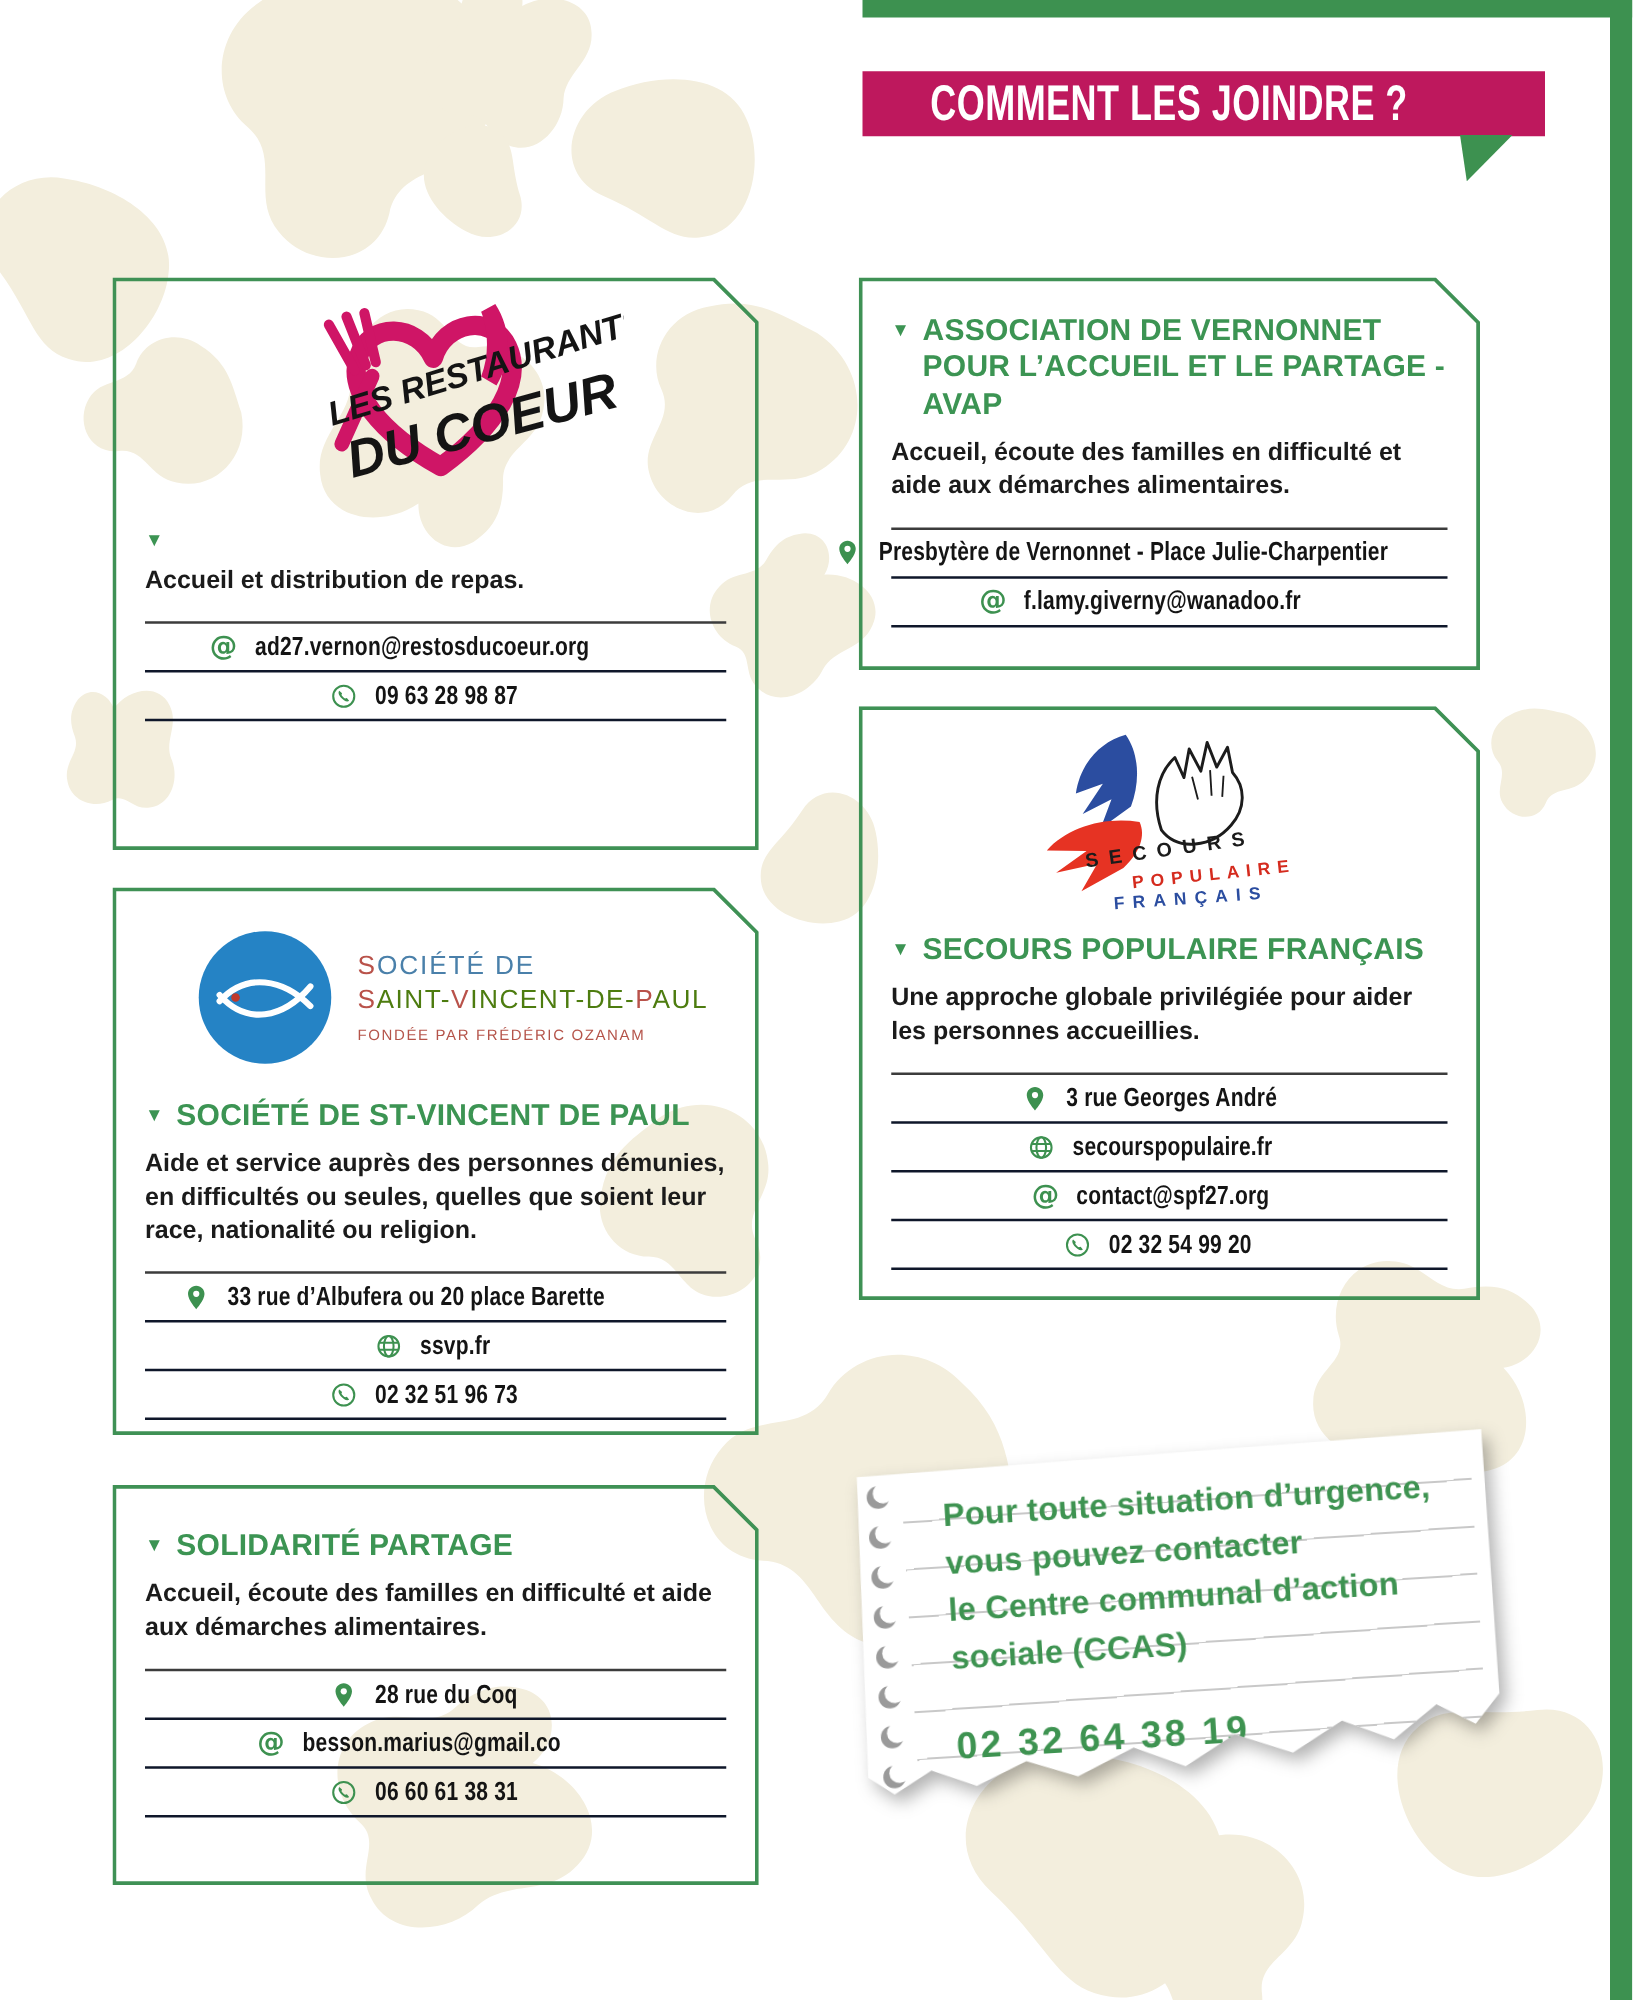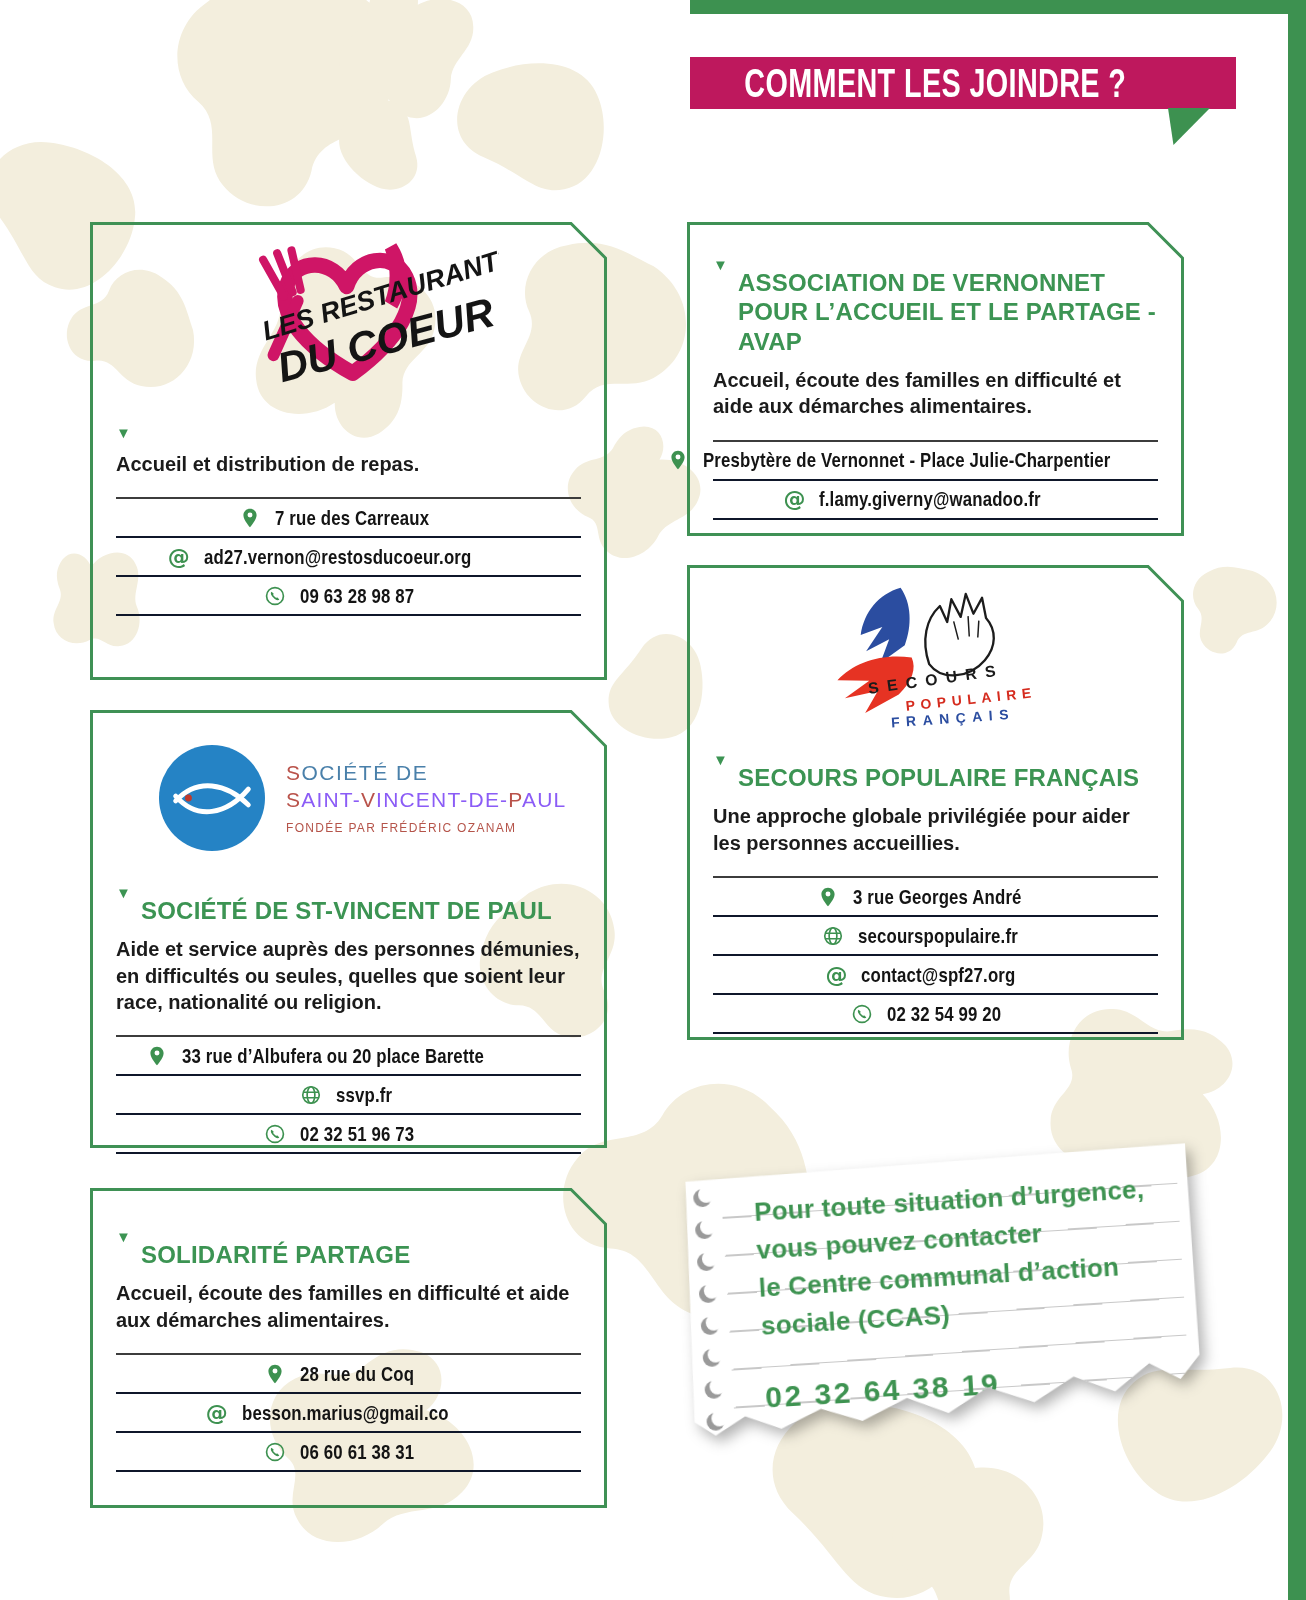--- a/index.html
+++ b/index.html
@@ -27,35 +27,35 @@
 
   .card-restos     { left:90px;  top:222px;  width:517px; height:458px; }
   .card-svp        { left:90px;  top:710px;  width:517px; height:438px; }
   .card-solidarite { left:90px;  top:1188px; width:517px; height:320px; }
   .card-avap       { left:687px; top:222px;  width:497px; height:314px; }
   .card-secours    { left:687px; top:565px;  width:497px; height:475px; }
 
   .card-title { display:flex; align-items:flex-start; gap:10px; color:#3c9453; font-weight:bold;
                 font-size:24px; line-height:1.22; letter-spacing:0.2px; }
   .card-title .tri { font-size:15px; line-height:1; margin-top:7px; color:#3c9453; }
-  .card-title .ttl { white-space:pre-line;margin-top:18px; }
+  .card-title .ttl { white-space:pre-line; }
   .card-desc  { margin-top:11px; font-size:20px; font-weight:bold; color:#1b1b1b; line-height:1.32; }
 
   .contacts     { margin-top:20px; border-top:2px solid #3c3c3c; }
   .contact-row  { display:flex; align-items:center; gap:13px; height:37px; border-bottom:2px solid #0f172a; padding-left:8px;justify-content:center; }
   .cicon        { width:24px; height:24px; display:flex; align-items:center; justify-content:center; flex:0 0 24px; }
   .at-glyph     { font-family:"DejaVu Sans", sans-serif; color:#3d9150; font-weight:bold; font-size:22px; line-height:1; }
   .ctext        { font-size:21px; font-weight:bold; color:#141414; white-space:nowrap;
                   transform:scaleX(0.80); transform-origin:left center; letter-spacing:0.2px; }
 
   
   .logo-restos  { height:172px; margin-top:12px; display:flex; justify-content:center; }
   .logo-svp     { height:128px; margin-top:24px; display:flex; align-items:center; gap:20px; padding-left:42px; }
   .svp-text .l1 { font-size:21px; color:#4a80aa; letter-spacing:1.5px; }
-  .svp-text .l2 { font-size:21px; color:#8b5cf6; letter-spacing:1.2px; margin-top:3px; }
+  .svp-text .l2 { font-size:21px; color:#4d7c0f; letter-spacing:1.2px; margin-top:3px; }
   .svp-part     { display:inline-block; }
   .svp-part.red-init::first-letter { color:#b9524a; }
   .svp-text .l1.red-init::first-letter { color:#b9524a; }
   .svp-text .l3 { font-size:12px; color:#b5544a; letter-spacing:1.3px; margin-top:9px; }
   .logo-secours { height:158px; margin-top:10px; display:flex; justify-content:center; }
 
   .mt-title-restos { margin-top:12px; }
   .mt-title-svp    { margin-top:16px; }
   .mt-title-solidarite { margin-top:34px; }
   .mt-title-avap   { margin-top:28px; }
@@ -136,29 +136,20 @@
           <text x="76" y="164" transform="rotate(-15 76 164)" font-size="46" font-weight="bold" font-style="italic" fill="#141414" font-family="Liberation Sans, sans-serif">DU COEUR</text>
         </svg>
       </div>
       <div class="card-title mt-title-restos">
         <span class="tri">▼</span>
       </div>
       <div class="card-desc">Accueil et distribution de repas.</div>
       <div class="contacts">
         <div class="contact-row">
           <span class="cicon">
-            <svg width="22" height="22" viewBox="0 0 24 24">
-                <path d="M12 1.8C7.9 1.8 4.8 5 4.8 9c0 5.2 7.2 13.2 7.2 13.2S19.2 14.2 19.2 9c0-4-3.1-7.2-7.2-7.2z" fill="#3d9150"></path>
-                <circle cx="12" cy="8.8" r="2.7" fill="#fff"></circle>
-              </svg>
-          </span>
-          <span class="ctext">7 rue des Carreaux</span>
-        </div>
-        <div class="contact-row">
-          <span class="cicon">
               <span class="at-glyph">@</span>
             </span>
           <span class="ctext">ad27.vernon@restosducoeur.org</span>
         </div>
         <div class="contact-row">
           <span class="cicon">
             <svg width="22" height="22" viewBox="0 0 24 24">
                 <circle cx="12" cy="12" r="9.2" fill="none" stroke="#3d9150" stroke-width="1.8"></circle>
                 <path d="M8.1 7.3c-1 .9-.8 2.7.4 4.5.9 1.4 2.3 2.8 3.7 3.7 1.8 1.2 3.6 1.4 4.5.4l-2-2.4-1.5.5c-1.1-.7-2.5-2.1-3.2-3.2l.5-1.5z" fill="#3d9150"></path>
               </svg>

